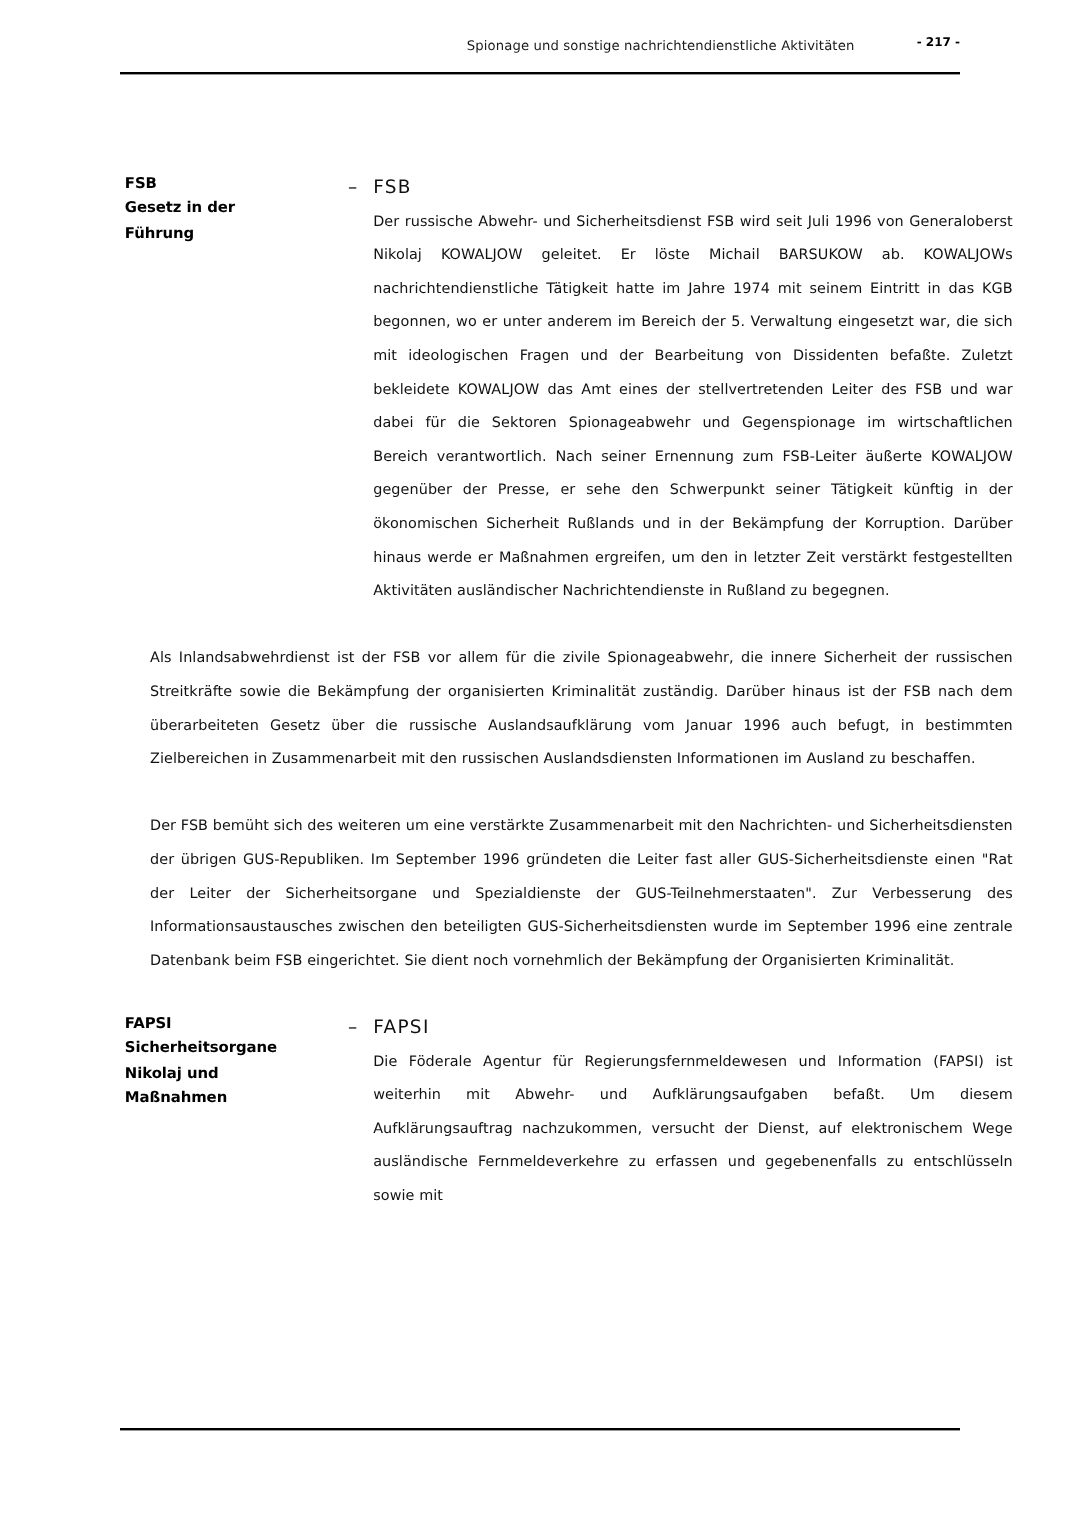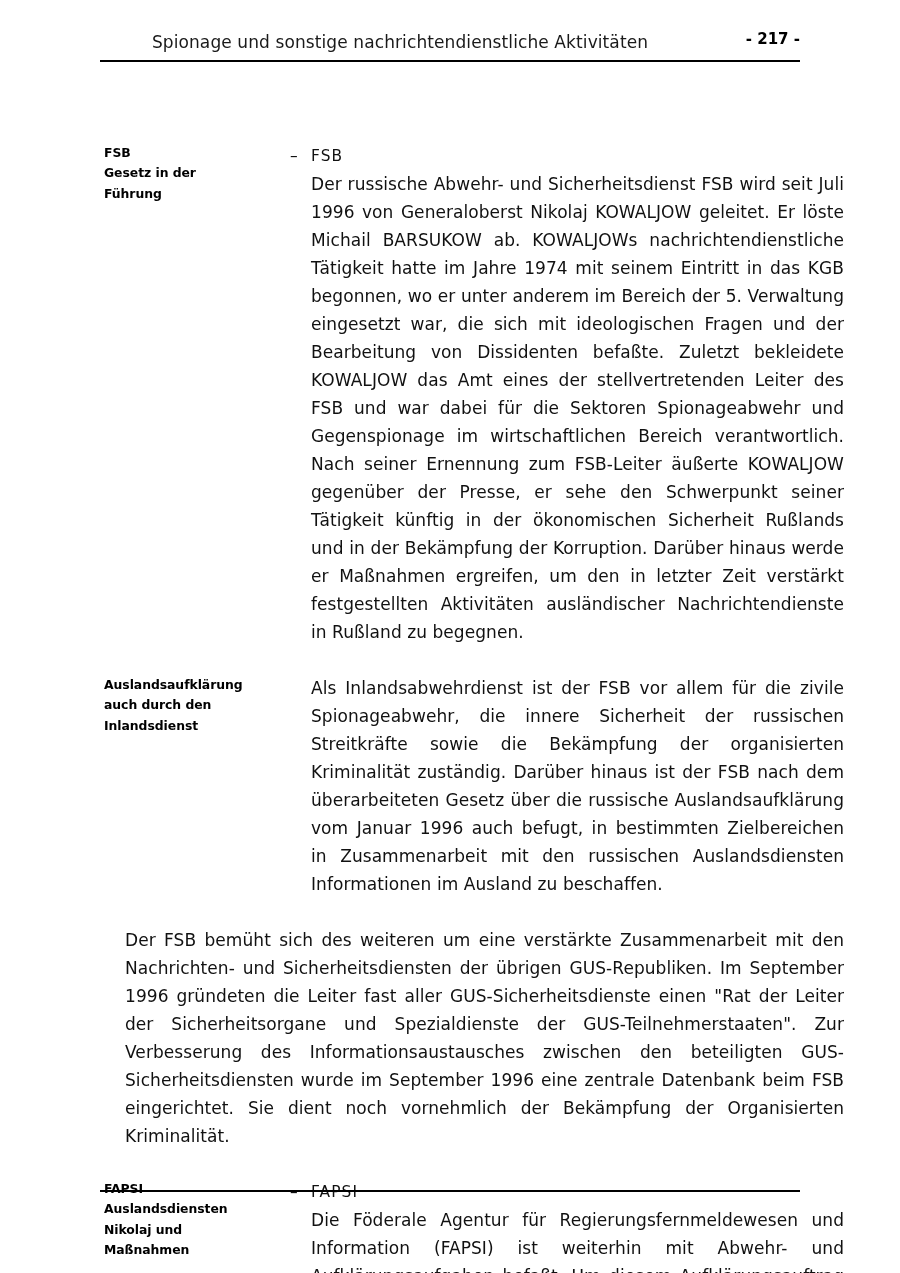--- a/index.html
+++ b/index.html
@@ -23,34 +23,34 @@
   
   .header {
     position: absolute;
     left: 100px;
     top: 32px;
     width: 700px;
     height: 28px;
   }
   .header-title {
     position: absolute;
-    left: 0;
+    left: 12px;
     top: 0;
     width: 600px;
-    text-align: center;
-    font-size: 17px;
+    text-align: right;
+    font-size: 11px;
     letter-spacing: 0.1px;
     color: #1a1a1a;
     white-space: nowrap;
   }
   .header-pageno {
     position: absolute;
     right: 0;
     top: -2px;
-    font-size: 15px;
+    font-size: 10px;
     font-weight: bold;
     color: #000;
     white-space: nowrap;
   }
   .rule {
     position: absolute;
     left: 100px;
     width: 700px;
     height: 0;
     border-top: 2.2px solid #000000;
@@ -101,21 +101,21 @@
     line-height: 28px;
   }
   .bullet-label {
     letter-spacing: 1.1px;
     font-size: 15.4px;
     line-height: 28px;
   }
   .para {
     margin: 0;
     padding-left: 21px;
-    font-size: 17px;
+    font-size: 12px;
     line-height: 28px;
     text-align: justify;
     text-justify: inter-word;
     color: #111;
     letter-spacing: 0.06px;
     hyphens: manual;
   }
   .gap-md { height: 28px; }
 </style>
 </head>
@@ -143,44 +143,39 @@
           <span class="bullet-dash">–</span>
           <span class="bullet-label">FSB</span>
         </div>
         <p class="para">Der russische Abwehr- und Sicherheitsdienst FSB wird seit Juli 1996 von Generaloberst Nikolaj KOWALJOW geleitet. Er löste Michail BARSUKOW ab. KOWALJOWs nachrichtendienstliche Tätigkeit hatte im Jahre 1974 mit seinem Eintritt in das KGB begonnen, wo er unter anderem im Bereich der 5. Verwaltung eingesetzt war, die sich mit ideologischen Fragen und der Bearbeitung von Dissidenten befaßte. Zuletzt bekleidete KOWALJOW das Amt eines der stellvertretenden Leiter des FSB und war dabei für die Sektoren Spionageabwehr und Gegenspionage im wirtschaftlichen Bereich verantwortlich. Nach seiner Ernennung zum FSB-Leiter äußerte KOWALJOW gegenüber der Presse, er sehe den Schwerpunkt seiner Tätigkeit künftig in der ökonomischen Sicherheit Rußlands und in der Bekämpfung der Korruption. Darüber hinaus werde er Maßnahmen ergreifen, um den in letzter Zeit verstärkt festgestellten Aktivitäten ausländischer Nachrichtendienste in Rußland zu begegnen.</p>
       </div>
     </div>
 
     <div class="gap-md"></div>
 
     <div class="section">
-      <div class="margin-note">
-        <span class="nl">Auslandsaufklärung</span>
-        <span class="nl">auch durch den</span>
-        <span class="nl">Inlandsdienst</span>
-      </div>
       <div class="body-col">
         <p class="para">Als Inlandsabwehrdienst ist der FSB vor allem für die zivile Spionageabwehr, die innere Sicherheit der russischen Streitkräfte sowie die Bekämpfung der organisierten Kriminalität zuständig. Darüber hinaus ist der FSB nach dem überarbeiteten Gesetz über die russische Auslandsaufklärung vom Januar 1996 auch befugt, in bestimmten Zielbereichen in Zusammenarbeit mit den russischen Auslandsdiensten Informationen im Ausland zu beschaffen.</p>
       </div>
     </div>
 
     <div class="gap-md"></div>
 
     <div class="section">
       <div class="body-col">
         <p class="para">Der FSB bemüht sich des weiteren um eine verstärkte Zusammenarbeit mit den Nachrichten- und Sicherheitsdiensten der übrigen GUS-Republiken. Im September 1996 gründeten die Leiter fast aller GUS-Sicherheitsdienste einen "Rat der Leiter der Sicherheitsorgane und Spezialdienste der GUS-Teilnehmerstaaten". Zur Verbesserung des Informationsaustausches zwischen den beteiligten GUS-Sicherheitsdiensten wurde im September 1996 eine zentrale Datenbank beim FSB eingerichtet. Sie dient noch vornehmlich der Bekämpfung der Organisierten Kriminalität.</p>
       </div>
     </div>
 
     <div class="gap-md"></div>
 
     <div class="section">
       <div class="margin-note">
         <span class="nl">FAPSI</span>
-        <span class="nl">Auslandsdiensten</span>
+        <span class="nl">Sicherheitsorgane</span>
         <span class="nl">Nikolaj und</span>
         <span class="nl">Maßnahmen</span>
       </div>
       <div class="body-col">
         <div class="bullet-line">
           <span class="bullet-dash">–</span>
           <span class="bullet-label">FAPSI</span>
         </div>
         <p class="para">Die Föderale Agentur für Regierungsfernmeldewesen und Information (FAPSI) ist weiterhin mit Abwehr- und Aufklärungsaufgaben befaßt. Um diesem Aufklärungsauftrag nachzukommen, versucht der Dienst, auf elektronischem Wege ausländische Fernmeldeverkehre zu erfassen und gegebenenfalls zu entschlüsseln sowie mit</p>
       </div>

